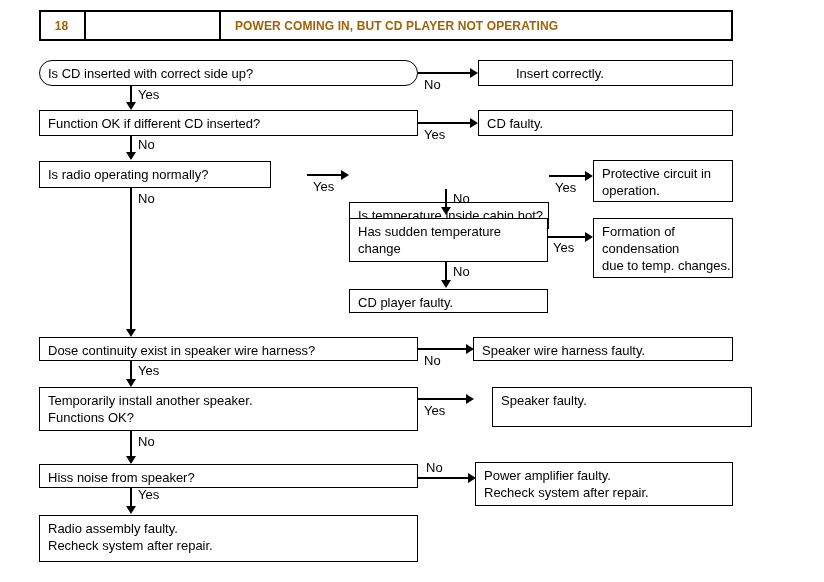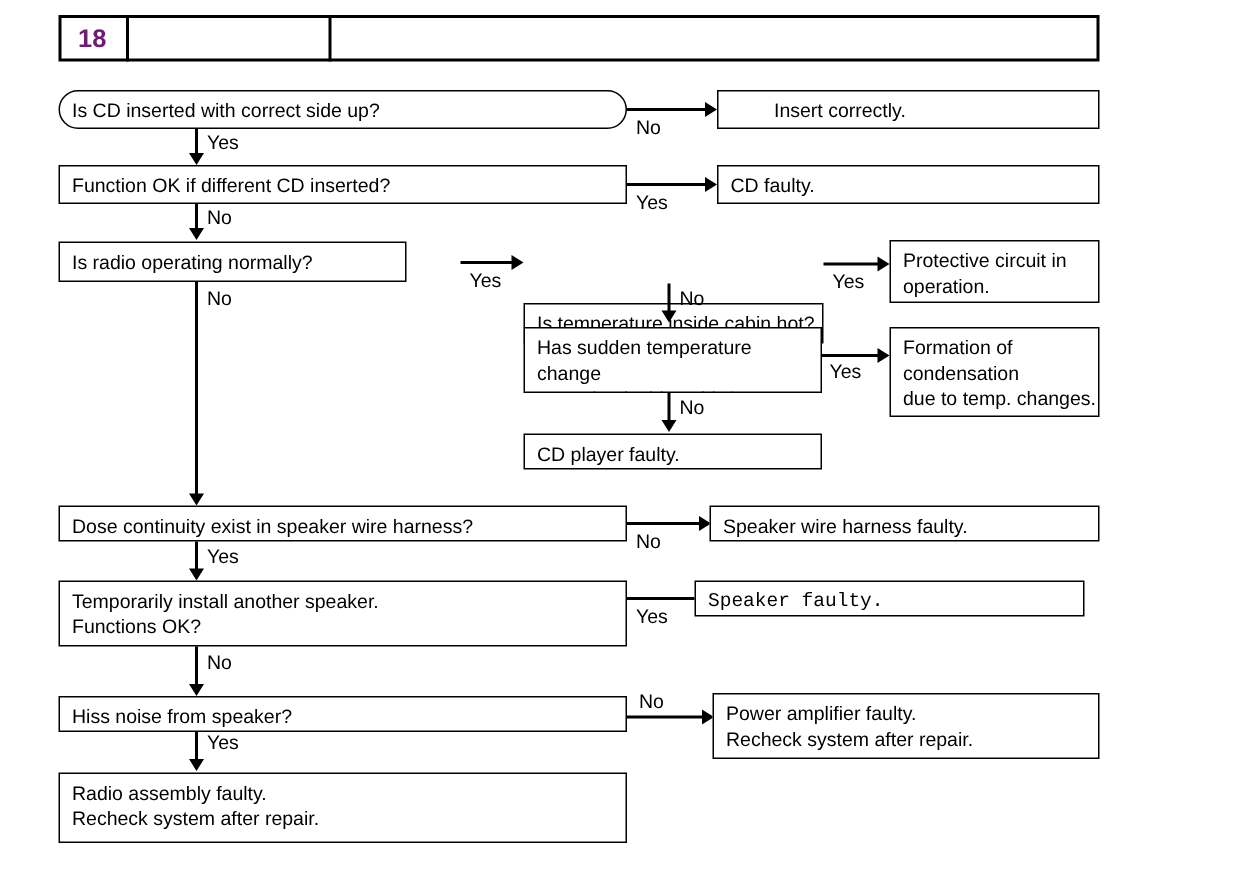--- a/index.html
+++ b/index.html
@@ -21,23 +21,23 @@
     position: absolute;
     box-sizing: border-box;
     border: 2px solid #000;
     background: #fff;
   }
   .hdr-cell {
     position: absolute;
     box-sizing: border-box;
     display: flex;
     align-items: center;
-    font-size: 17px;
+    font-size: 12px;
     font-weight: bold;
-    color: #701a75;
+    color: #a16207;
     letter-spacing: 0.1px;
     white-space: nowrap;
   }
   .hdr-div {
     position: absolute;
     width: 2px;
     background: #000;
   }
 
   
@@ -92,20 +92,21 @@
 </head>
 <body>
 
 <div id="page">
 
   <div class="hdr" style="left:39px; top:10px; width:694px; height:31px;"></div>
   <div class="hdr-div" style="left:84px; top:10px; height:31px;"></div>
   <div class="hdr-div" style="left:219px; top:10px; height:31px;"></div>
 
   <div class="hdr-cell" style="left:39px; top:10px; width:45px; height:31px; justify-content:center;">18</div>
+  <div class="hdr-cell" style="left:235px; top:10px; width:495px; height:31px;">POWER COMING IN, BUT CD PLAYER NOT OPERATING</div>
 
   <div class="box" style="left:39px; top:60px; width:379px; height:26px;border-radius:13px;">Is CD inserted with correct side up?</div>
 
   <div class="hline" style="left:418px; top:72px; width:54px;"></div>
   <div class="arrow-right" style="left:470px; top:68px;"></div>
   <div class="lbl" style="left:424px; top:78px;">No</div>
 
   <div class="box" style="left:478px; top:60px; width:255px; height:26px;padding-left:37px;">Insert correctly.</div>
 
   <div class="vline" style="left:130px; top:86px; height:18px;"></div>
@@ -176,21 +177,21 @@
   <div class="arrow-down" style="left:126px; top:379px;"></div>
   <div class="lbl" style="left:138px; top:364px;">Yes</div>
 
   <div class="box" style="left:39px; top:387px; width:379px; height:44px;">Temporarily install another speaker.
 Functions OK?</div>
 
   <div class="hline" style="left:418px; top:398px; width:50px;"></div>
   <div class="arrow-right" style="left:466px; top:394px;"></div>
   <div class="lbl" style="left:424px; top:404px;">Yes</div>
 
-  <div class="box" style="left:463px; top:387px; width:260px; height:24px;font-family:Liberation Mono, monospace;">Speaker faulty.</div>
+  <div class="box" style="left:492px; top:387px; width:260px; height:40px;">Speaker faulty.</div>
 
   <div class="vline" style="left:130px; top:431px; height:27px;"></div>
   <div class="arrow-down" style="left:126px; top:456px;"></div>
   <div class="lbl" style="left:138px; top:435px;">No</div>
 
   <div class="box" style="left:39px; top:464px; width:379px; height:24px;">Hiss noise from speaker?</div>
 
   <div class="hline" style="left:418px; top:477px; width:52px;"></div>
   <div class="arrow-right" style="left:468px; top:473px;"></div>
   <div class="lbl" style="left:426px; top:461px;">No</div>

